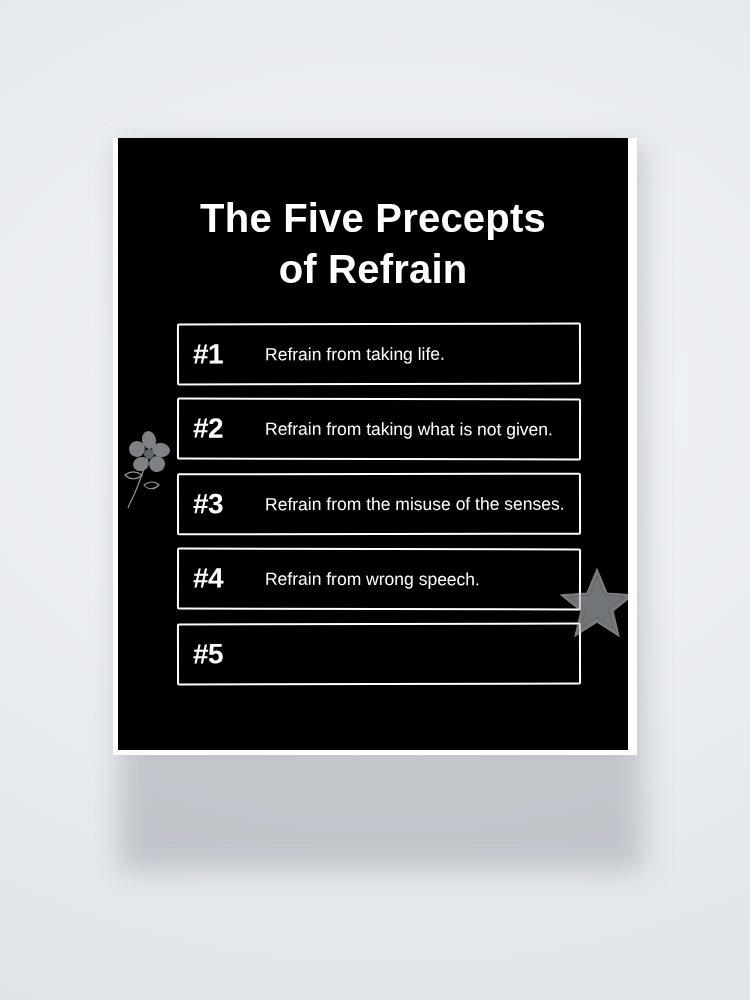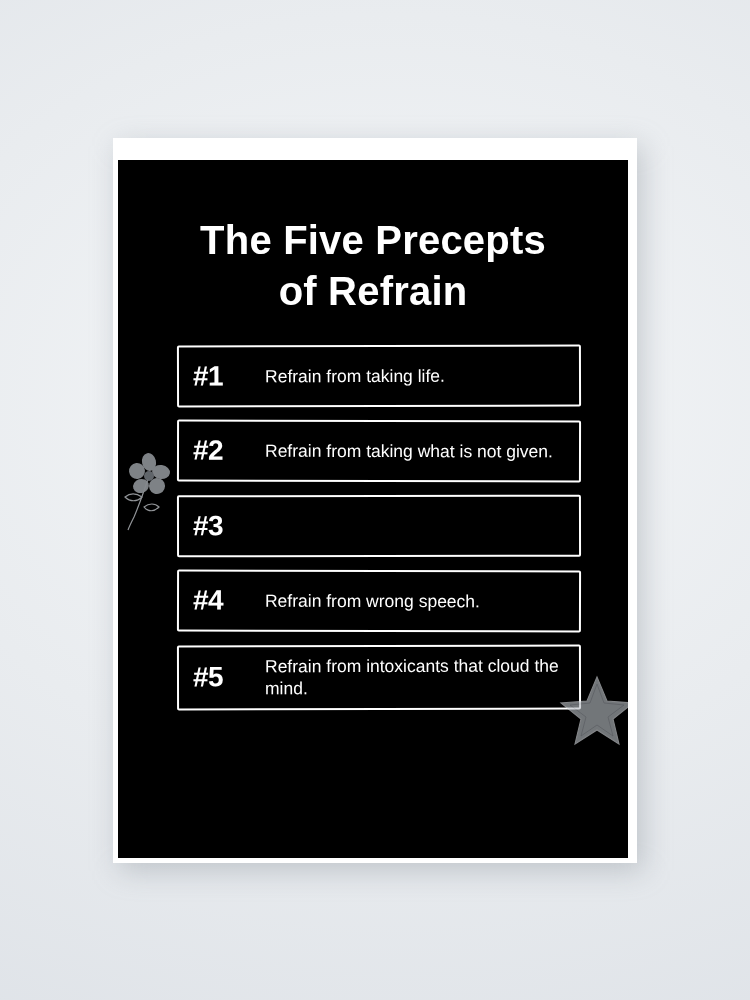--- a/index.html
+++ b/index.html
@@ -30,24 +30,24 @@
     background: rgba(120,128,138,0.35);
     filter: blur(14px);
     transform: translate(6px, 8px);
     border-radius: 2px;
   }
   #poster-frame {
     position: absolute;
     left: 113px;
     top: 138px;
     width: 524px;
-    height: 725px;
+    height: 617px;
     background: #ffffff;
     box-sizing: border-box;
-    padding: 22px 9px 5px 5px;
+    padding: 0 9px 5px 5px;
   }
   #poster {
     position: relative;
     width: 100%;
     height: 100%;
     background: #000000;
     overflow: hidden;
   }
   #poster-title {
     position: absolute;
@@ -141,30 +141,30 @@
         <div class="precept-text">Refrain from taking life.</div>
       </div>
 
       <div class="precept-row">
         <div class="precept-number">#2</div>
         <div class="precept-text">Refrain from taking what is not given.</div>
       </div>
 
       <div class="precept-row">
         <div class="precept-number">#3</div>
+        <div class="precept-text">Refrain from the misuse of the senses.</div>
       </div>
 
       <div class="precept-row">
         <div class="precept-number">#4</div>
         <div class="precept-text">Refrain from wrong speech.</div>
       </div>
 
       <div class="precept-row">
         <div class="precept-number">#5</div>
-        <div class="precept-text">Refrain from intoxicants that cloud the mind.</div>
       </div>
 
     </div>
 
     <svg class="deco" id="flower-deco" viewBox="0 0 74 92">
       <g stroke="#c9cdd2" stroke-width="1.2" fill="none">
         <path d="M40 40 C36 52, 32 64, 26 78 C23 84, 21 88, 20 91"></path>
         <path d="M34 58 C28 54, 22 54, 17 58 C22 63, 29 63, 34 58 Z"></path>
         <path d="M36 68 C41 64, 47 64, 51 68 C46 73, 40 73, 36 68 Z"></path>
       </g>

